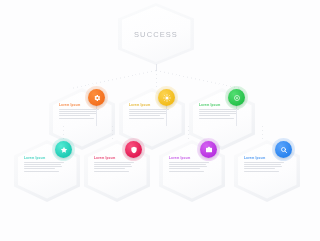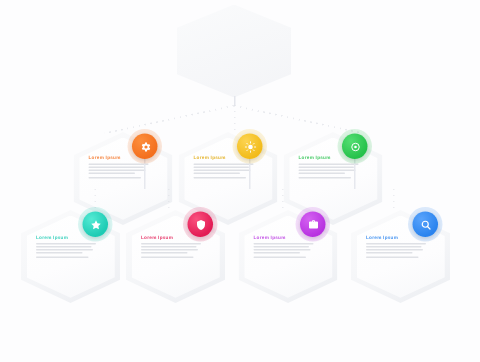--- a/index.html
+++ b/index.html
@@ -122,20 +122,23 @@
   <div class="vdots" style="left:63px;top:126px;height:16px;color:#dcdee4;"></div>
   <div class="vdots" style="left:112px;top:126px;height:16px;color:#dcdee4;"></div>
   <div class="vdots" style="left:188px;top:126px;height:16px;color:#dcdee4;"></div>
   <div class="vdots" style="left:262px;top:126px;height:16px;color:#dcdee4;"></div>
 
   <div class="stub" style="left:96px;top:100px;height:26px;background:#e6e8ee;"></div>
   <div class="stub" style="left:166px;top:100px;height:26px;background:#e6e8ee;"></div>
   <div class="stub" style="left:236px;top:100px;height:26px;background:#e6e8ee;"></div>
 
   <div class="hex" id="top-hex"></div>
+  <div class="hex-inner" id="top-hex-inner">
+    <span id="top-label">SUCCESS</span>
+  </div>
 
   <div class="hex card" style="left:49px;top:88px;"></div>
   <div class="hex-inner card-inner" style="left:52.5px;top:91.5px;"></div>
   <div class="card-body" style="left:59px;top:103px;">
     <div class="card-title" style="color:#f4701f;">Lorem Ipsum</div>
     <div class="line l1"></div>
     <div class="line l2"></div>
     <div class="line l3"></div>
     <div class="line l4"></div>
     <div class="line l5"></div>

